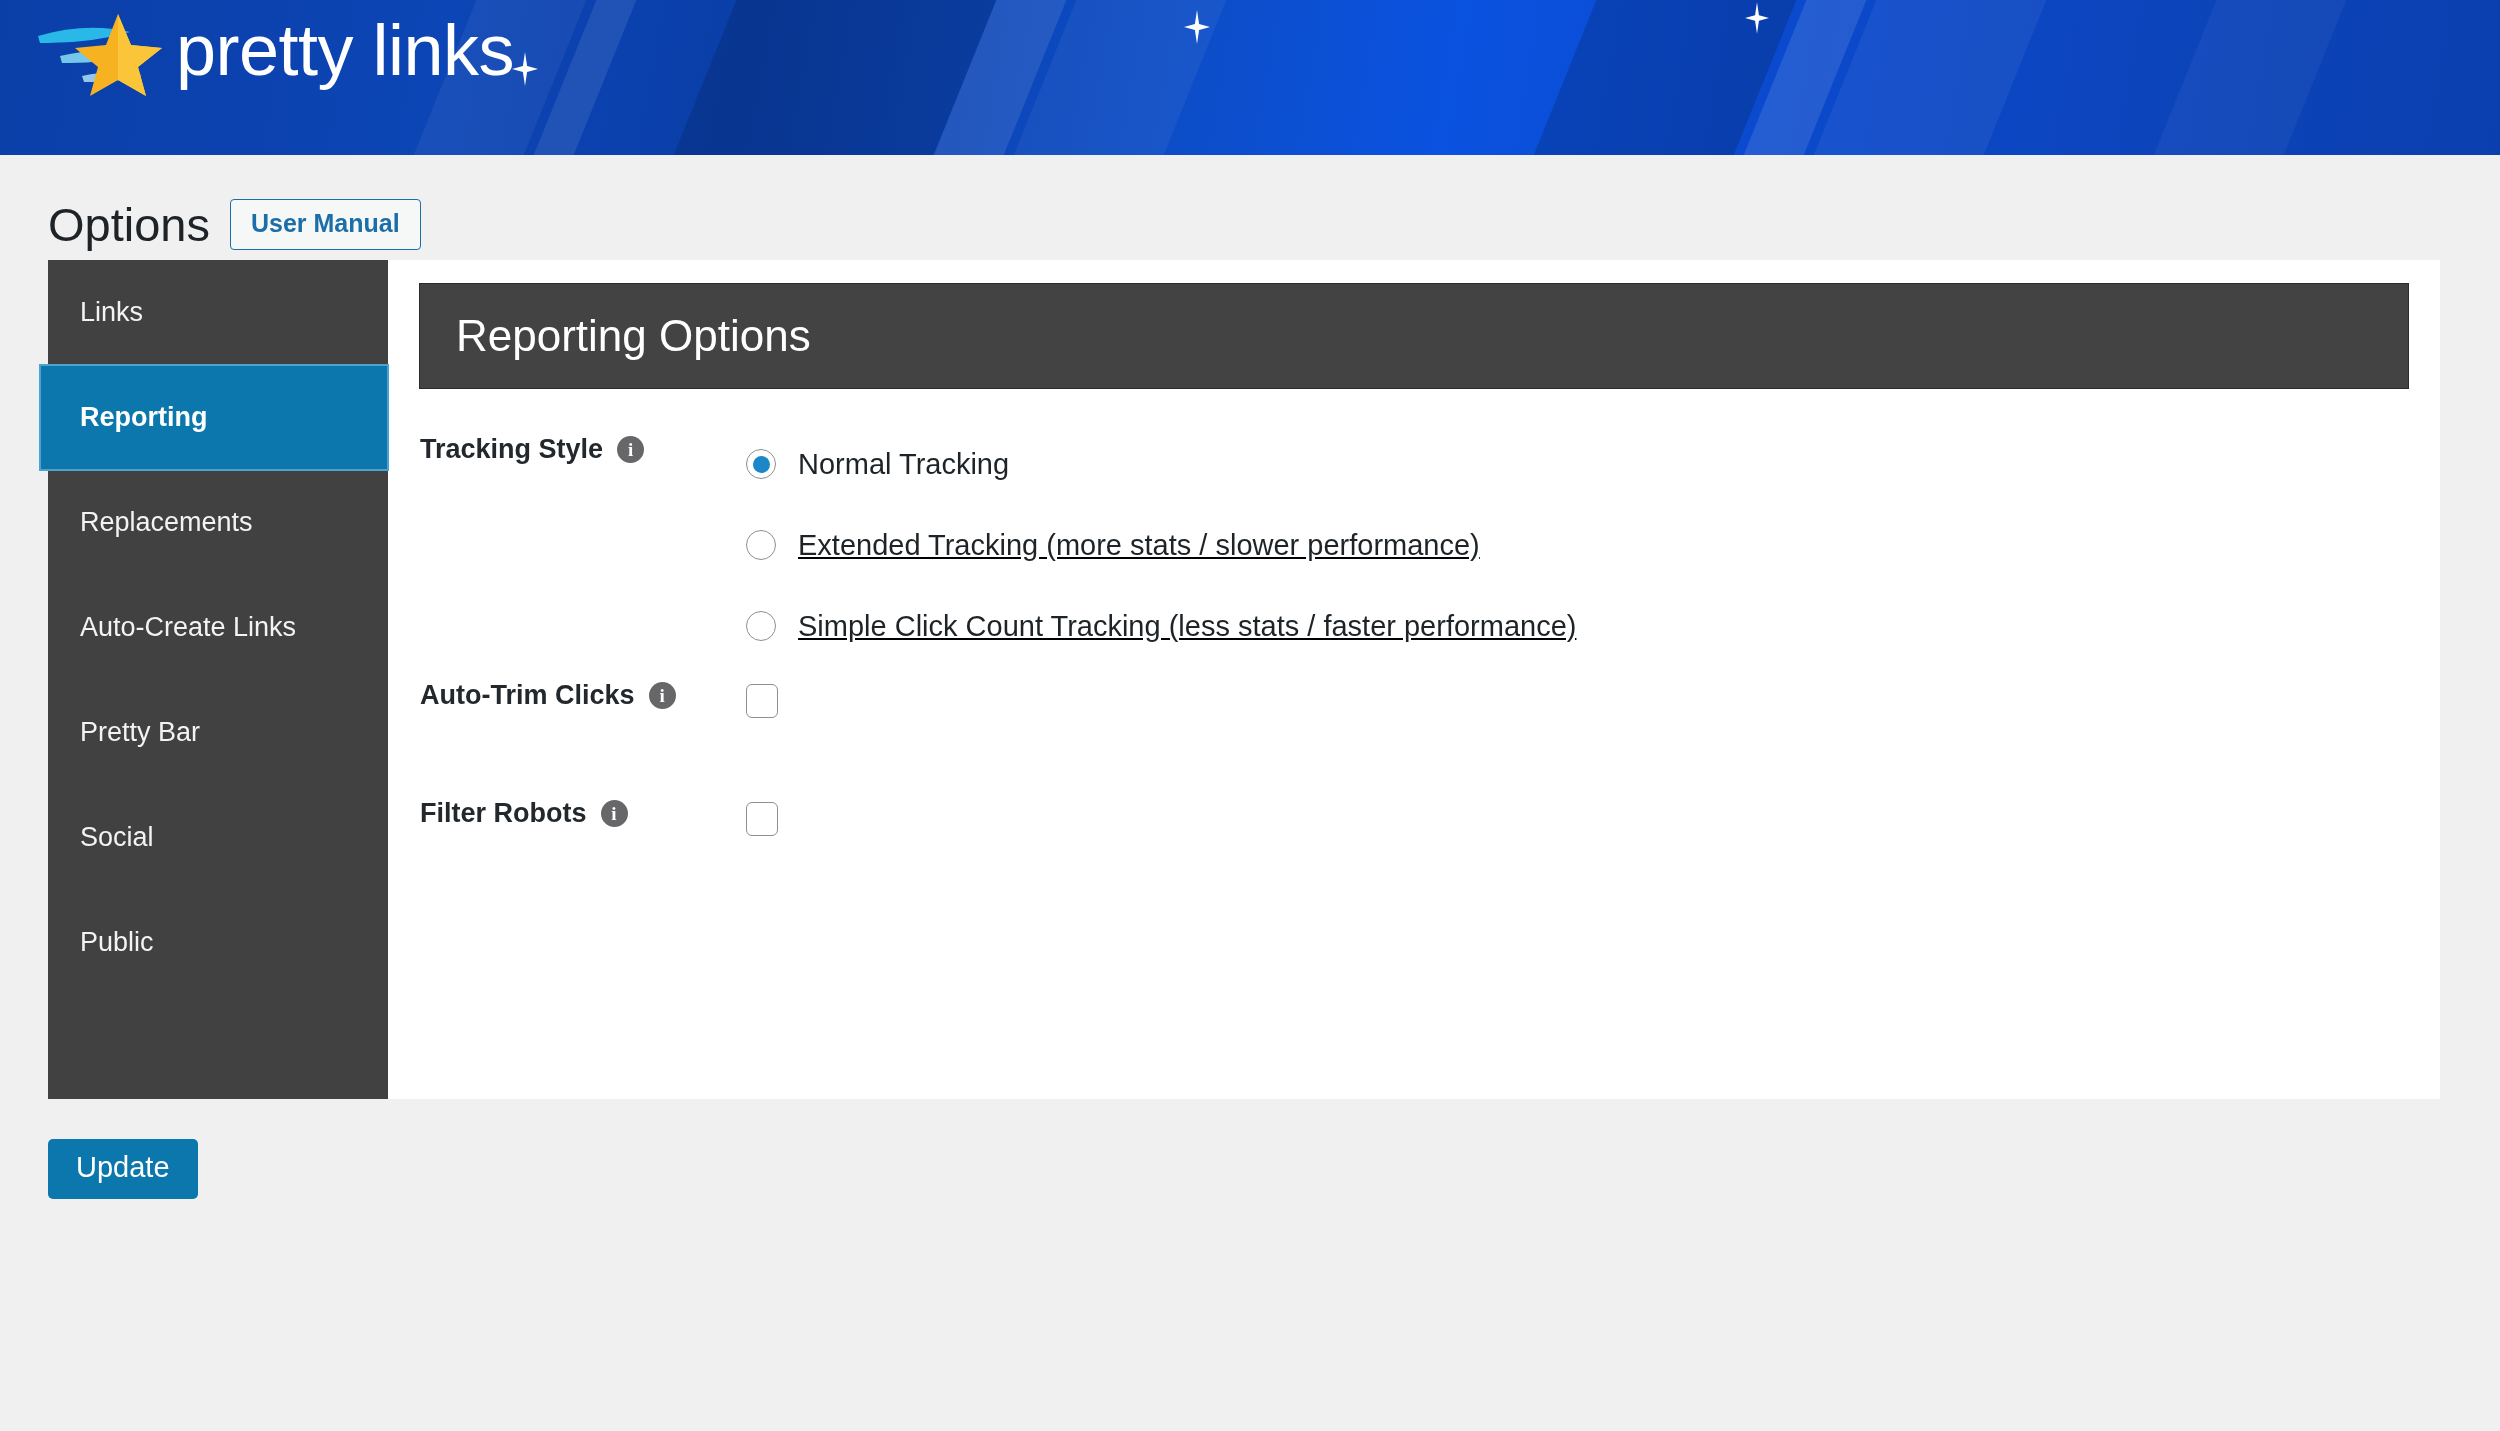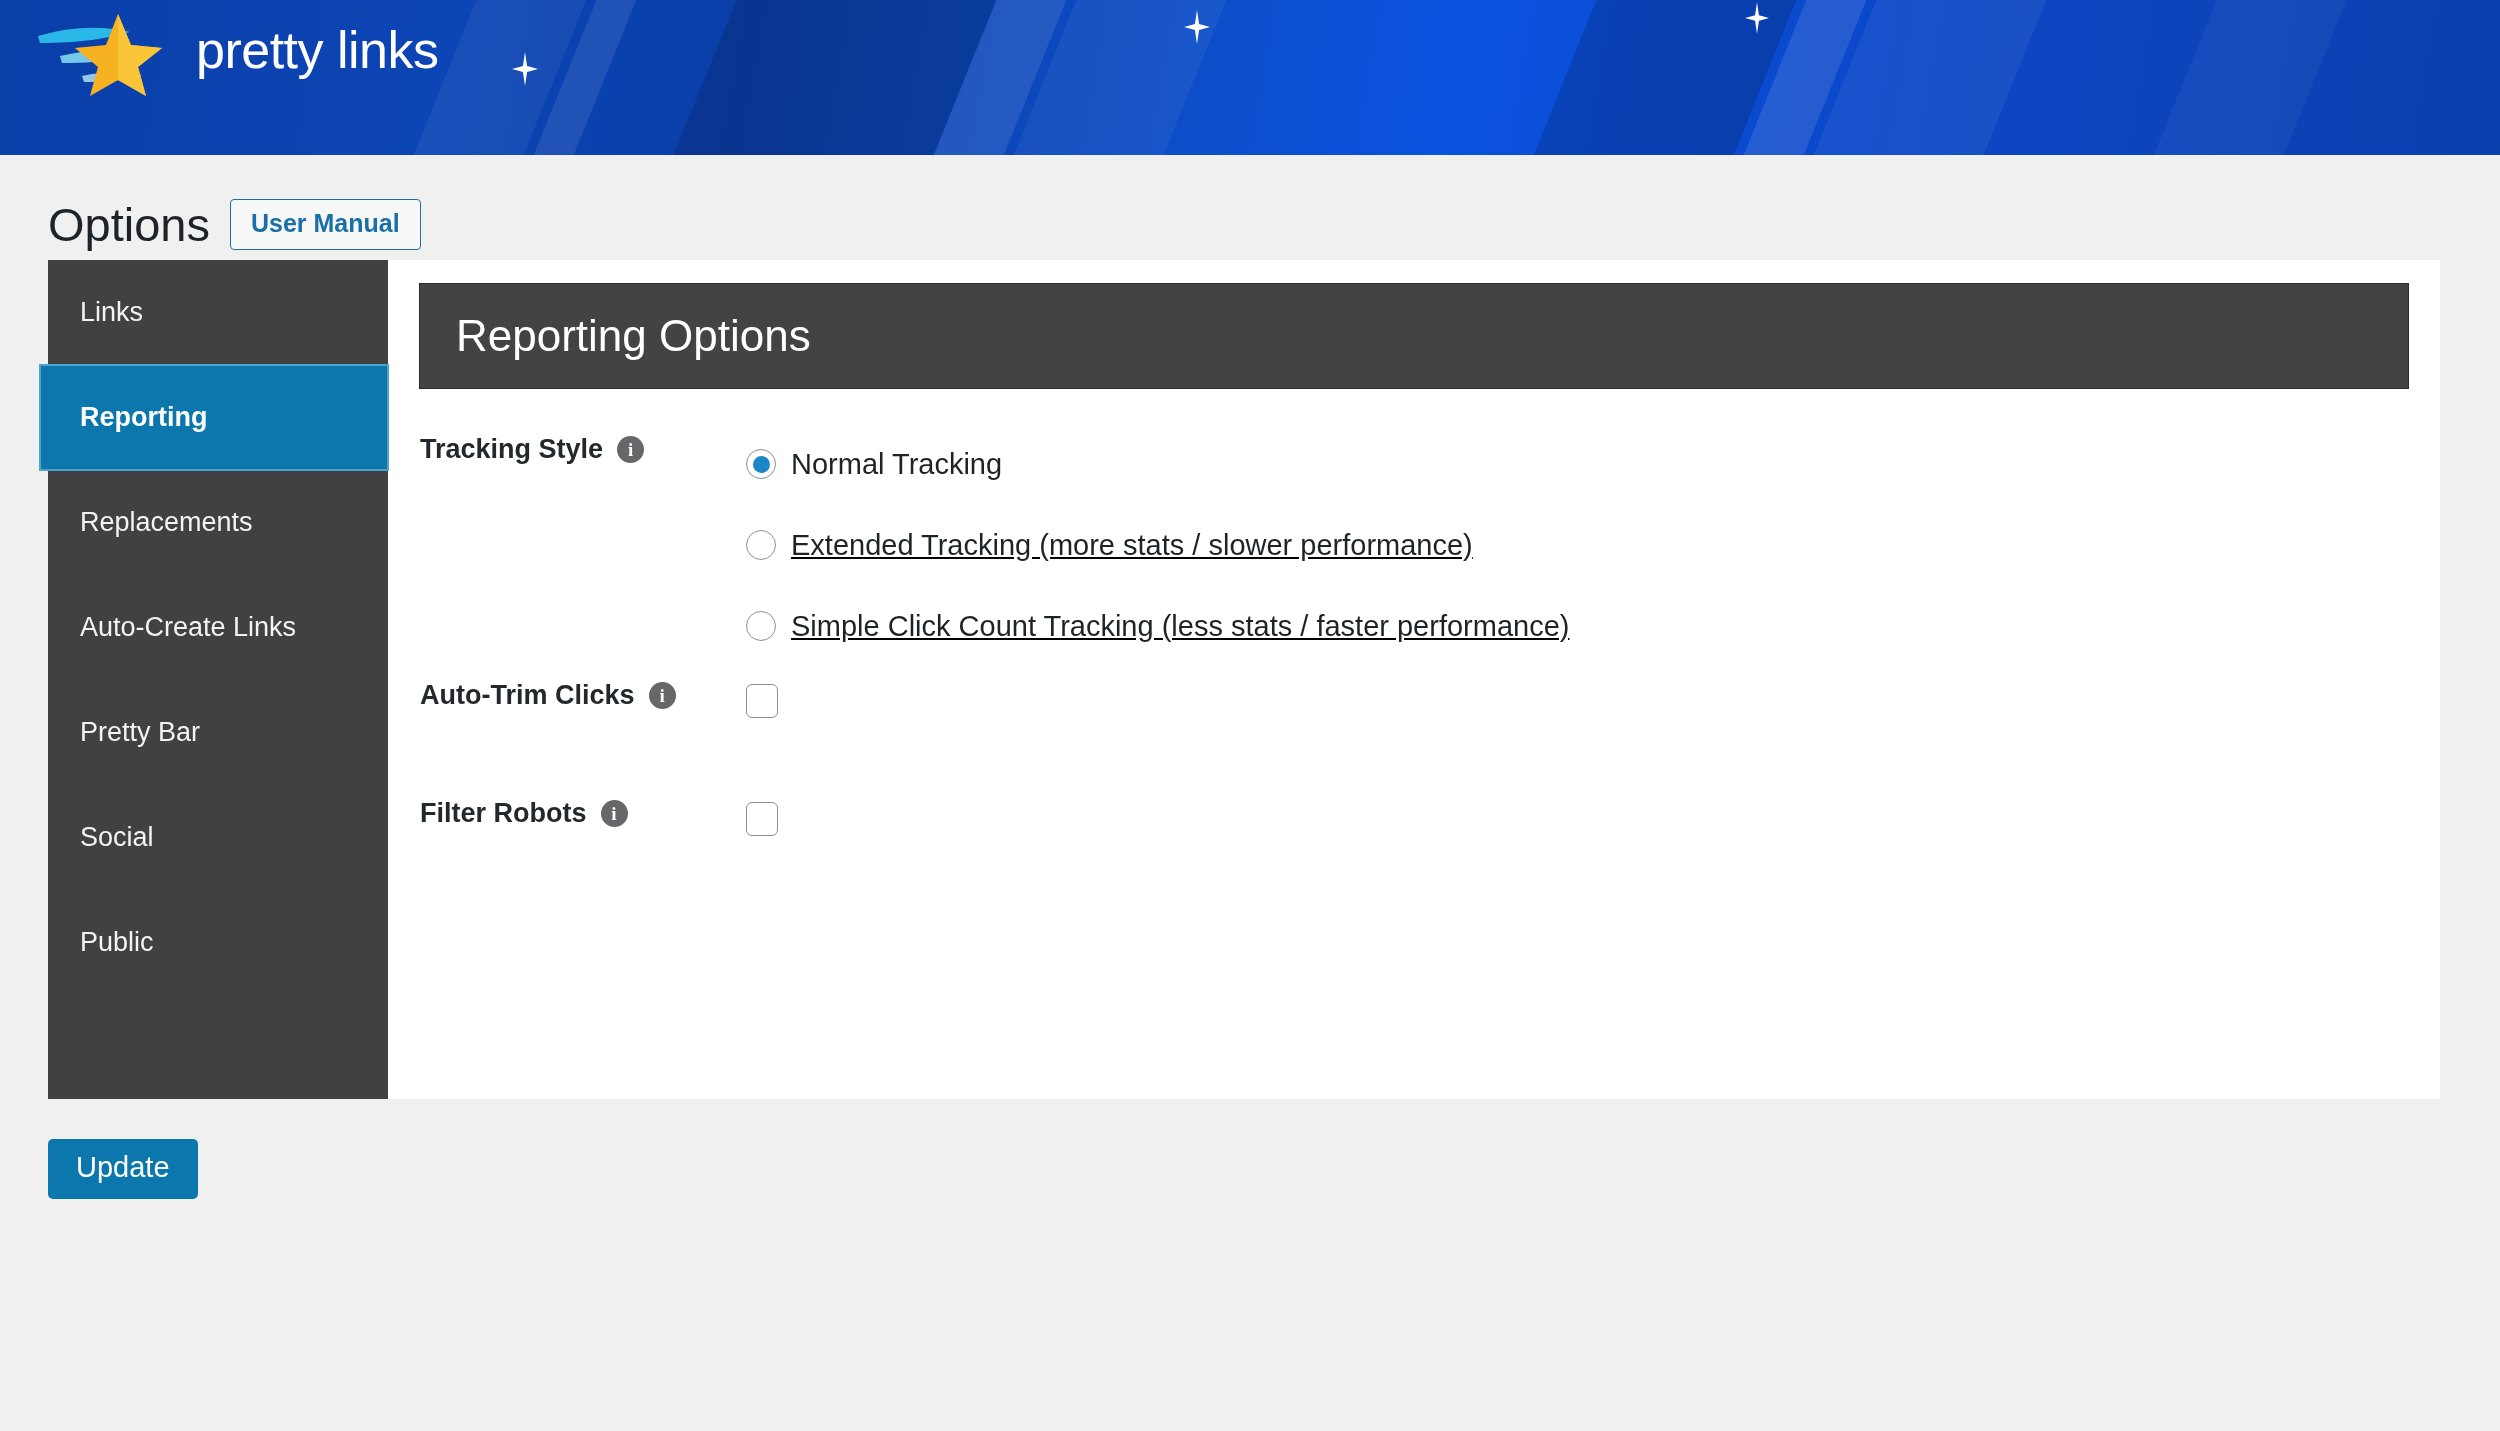--- a/index.html
+++ b/index.html
@@ -36,26 +36,25 @@
 
   .logo-wrap {
     position: absolute;
     left: 34px; top: 10px;
     display: flex; align-items: center; gap: 14px;
     z-index: 5;
   }
   .logo-mark { width: 128px; height: 86px; position: relative; }
   .logo-text {
     color: #ffffff;
-    font-size: 52px;
+    font-size: 72px;
     font-weight: 400;
     letter-spacing: -0.5px;
     line-height: 1;
     padding-bottom: 6px;
-    margin-left: 20px;
   }
 
   
   .title-row {
     display: flex; align-items: center; gap: 20px;
     padding: 34px 0 0 48px;
     height: 105px;
   }
   .page-title {
     font-size: 47px;
@@ -166,21 +165,21 @@
     line-height: 1;
     cursor: pointer;
     flex: 0 0 27px;
   }
 
   .field-control { padding-left: 18px; padding-top: 2px; }
 
   .radio-opt {
     display: flex;
     align-items: center;
-    gap: 15px;
+    gap: 22px;
     height: 52px;
     cursor: pointer;
   }
   .radio-opt + .radio-opt { margin-top: 29px; text-decoration: underline; }
   .radio-box {
     width: 30px; height: 30px;
     border-radius: 50%;
     border: 1.5px solid #8c8f94;
     background: #fff;
     flex: 0 0 30px;

